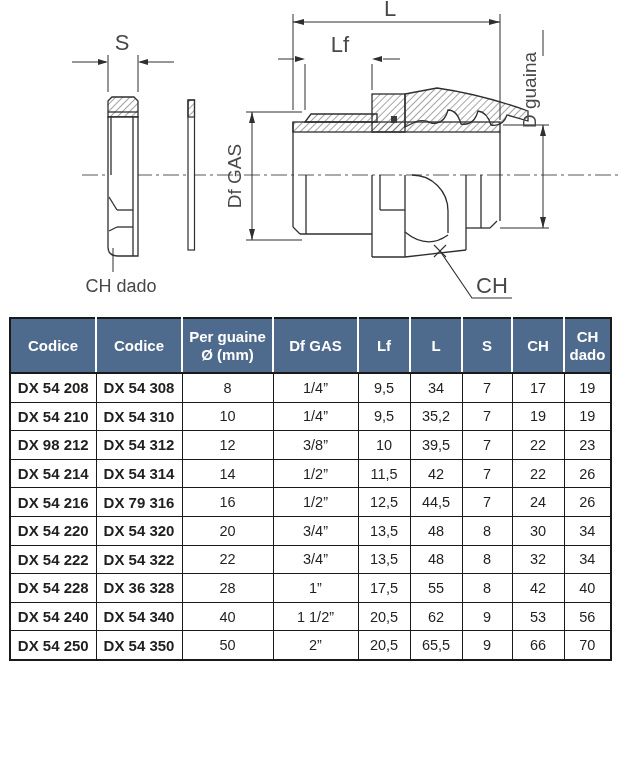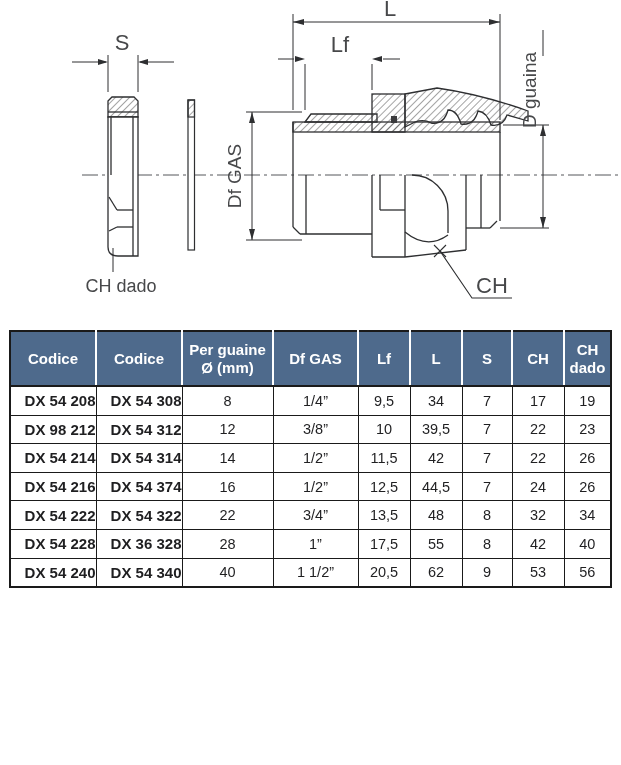--- a/index.html
+++ b/index.html
@@ -11,21 +11,21 @@
     overflow:hidden;
   }
   .drawing-area{width:621px;height:315px;}
   .drawing-area svg{display:block;}
   .dim-label{
     fill:var(--label-color,#47484a);
     font-family:"Liberation Sans",sans-serif;
   }
   table.spec-table{
     width:601px;
-    margin:15px auto 0 auto;
+    margin:2px auto 0 auto;
     border-collapse:collapse;
     table-layout:fixed;
     border:2px solid var(--border-color,#1a1a1a);
     padding-left:16px;
   }
   table.spec-table th{
     background:var(--header-bg,#4e6a8c);
     color:var(--header-text,#ffffff);
     font-size:15px;
     font-weight:bold;
@@ -40,21 +40,21 @@
   table.spec-table th span{white-space:pre-line;line-height:1.15;}
   table.spec-table td{
     border:1.5px solid var(--border-color,#1a1a1a);
     text-align:center;
     vertical-align:middle;
     height:27.6px;
     font-size:14.5px;
     color:var(--cell-text,#1f1f21);
     padding:0;
   }
-  table.spec-table td.code{font-weight:bold;font-size:15px;text-align:right;}
+  table.spec-table td.code{font-weight:bold;font-size:15px;}
 </style>
 </head>
 <body>
 
 <div class="page">
 
   <div class="drawing-area">
     <svg width="621" height="315" viewBox="0 0 621 315">
       <defs>
         <pattern id="hatch" width="5" height="5" patternUnits="userSpaceOnUse" patternTransform="rotate(45)">
@@ -212,20 +212,31 @@
           <td class="code">DX 54 308</td>
           <td>8</td>
           <td>1/4”</td>
           <td>9,5</td>
           <td>34</td>
           <td>7</td>
           <td>17</td>
           <td>19</td>
         </tr>
         <tr>
+          <td class="code">DX 54 210</td>
+          <td class="code">DX 54 310</td>
+          <td>10</td>
+          <td>1/4”</td>
+          <td>9,5</td>
+          <td>35,2</td>
+          <td>7</td>
+          <td>19</td>
+          <td>19</td>
+        </tr>
+        <tr>
           <td class="code">DX 98 212</td>
           <td class="code">DX 54 312</td>
           <td>12</td>
           <td>3/8”</td>
           <td>10</td>
           <td>39,5</td>
           <td>7</td>
           <td>22</td>
           <td>23</td>
         </tr>
@@ -235,28 +246,39 @@
           <td>14</td>
           <td>1/2”</td>
           <td>11,5</td>
           <td>42</td>
           <td>7</td>
           <td>22</td>
           <td>26</td>
         </tr>
         <tr>
           <td class="code">DX 54 216</td>
-          <td class="code">DX 54 374</td>
+          <td class="code">DX 79 316</td>
           <td>16</td>
           <td>1/2”</td>
           <td>12,5</td>
           <td>44,5</td>
           <td>7</td>
           <td>24</td>
           <td>26</td>
+        </tr>
+        <tr>
+          <td class="code">DX 54 220</td>
+          <td class="code">DX 54 320</td>
+          <td>20</td>
+          <td>3/4”</td>
+          <td>13,5</td>
+          <td>48</td>
+          <td>8</td>
+          <td>30</td>
+          <td>34</td>
         </tr>
         <tr>
           <td class="code">DX 54 222</td>
           <td class="code">DX 54 322</td>
           <td>22</td>
           <td>3/4”</td>
           <td>13,5</td>
           <td>48</td>
           <td>8</td>
           <td>32</td>
@@ -277,16 +299,27 @@
           <td class="code">DX 54 240</td>
           <td class="code">DX 54 340</td>
           <td>40</td>
           <td>1 1/2”</td>
           <td>20,5</td>
           <td>62</td>
           <td>9</td>
           <td>53</td>
           <td>56</td>
         </tr>
+        <tr>
+          <td class="code">DX 54 250</td>
+          <td class="code">DX 54 350</td>
+          <td>50</td>
+          <td>2”</td>
+          <td>20,5</td>
+          <td>65,5</td>
+          <td>9</td>
+          <td>66</td>
+          <td>70</td>
+        </tr>
       </tbody>
   </table>
 
 </div>
 
 </body></html>

